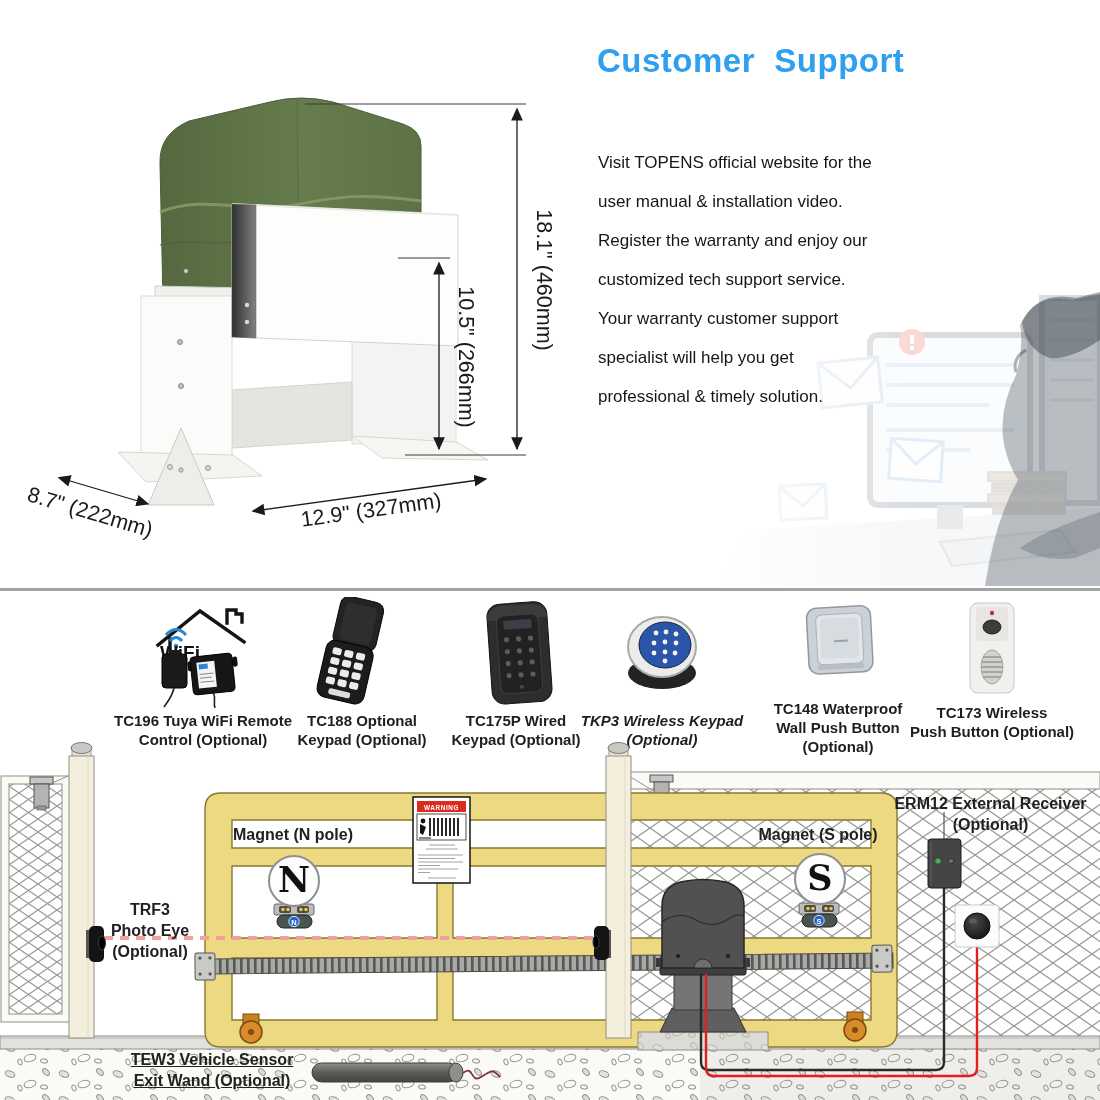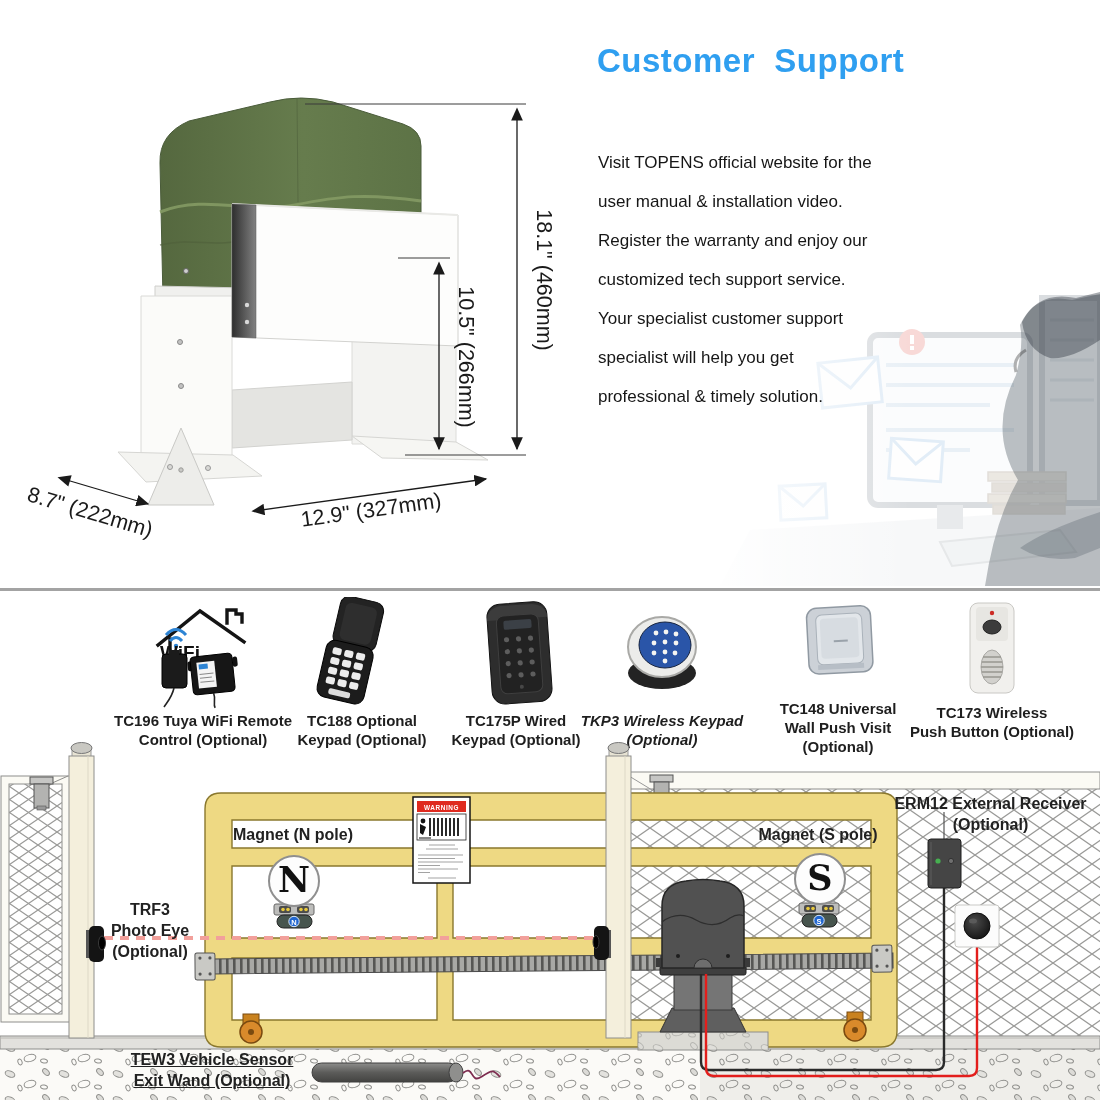--- a/index.html
+++ b/index.html
@@ -154,21 +154,21 @@
       <text transform="translate(372,517) rotate(-8)">12.9" (327mm)</text>
     </g>
   </svg>
 
   <div class="abs heading">Customer  Support</div>
   <div class="abs para">
     <div>Visit TOPENS official website for the</div>
     <div>user manual &amp; installation video.</div>
     <div>Register the warranty and enjoy our</div>
     <div>customized tech support service.</div>
-    <div>Your specialist customer support</div>
+    <div>Your warranty customer support</div>
     <div>specialist will help you get</div>
     <div>professional &amp; timely solution.</div>
   </div>
 
   <div class="abs divider"></div>
 
   <div class="acc" style="left:112px;width:182px;">
     <svg width="182" height="112" viewBox="0 0 182 112">
       <g fill="none" stroke="#141414" stroke-width="3.4" stroke-linecap="square">
         <path d="M58,74 L58,42"></path>
@@ -287,22 +287,22 @@
     <svg width="152" height="100" viewBox="0 0 152 100">
       <g transform="translate(76,10) rotate(-3)">
         <rect x="-32" y="0" width="64" height="66" rx="10" fill="#ccd1d7" stroke="#9099a2" stroke-width="1.5"></rect>
         <rect x="-23" y="7" width="46" height="50" rx="6" fill="#e2e6ea" stroke="#aab2ba"></rect>
         <rect x="-19" y="11" width="38" height="40" rx="4" fill="#d7dce1"></rect>
         <line x1="-6" y1="34" x2="8" y2="34" stroke="#9aa2aa" stroke-width="2"></line>
         <rect x="-23" y="57" width="46" height="5" fill="#b7bec6"></rect>
       </g>
     </svg>
     <div class="cap">
-      <div>TC148 Universal</div>
-        <div>Wall Push Visit</div>
+      <div>TC148 Waterproof</div>
+        <div>Wall Push Button</div>
       <div>(Optional)</div>
     </div>
   </div>
 
   <div class="acc" style="left:902px;width:180px;">
     <svg width="180" height="104" viewBox="0 0 180 104">
       <rect x="68" y="6" width="44" height="90" rx="8" fill="#f1f0ed" stroke="#c9c8c4"></rect>
       <rect x="74" y="10" width="32" height="34" rx="4" fill="#e7e6e2"></rect>
       <circle cx="90" cy="16" r="2.2" fill="#cc2b24"></circle>
       <ellipse cx="90" cy="30" rx="9" ry="7" fill="#3c3c3c" stroke="#222"></ellipse>

